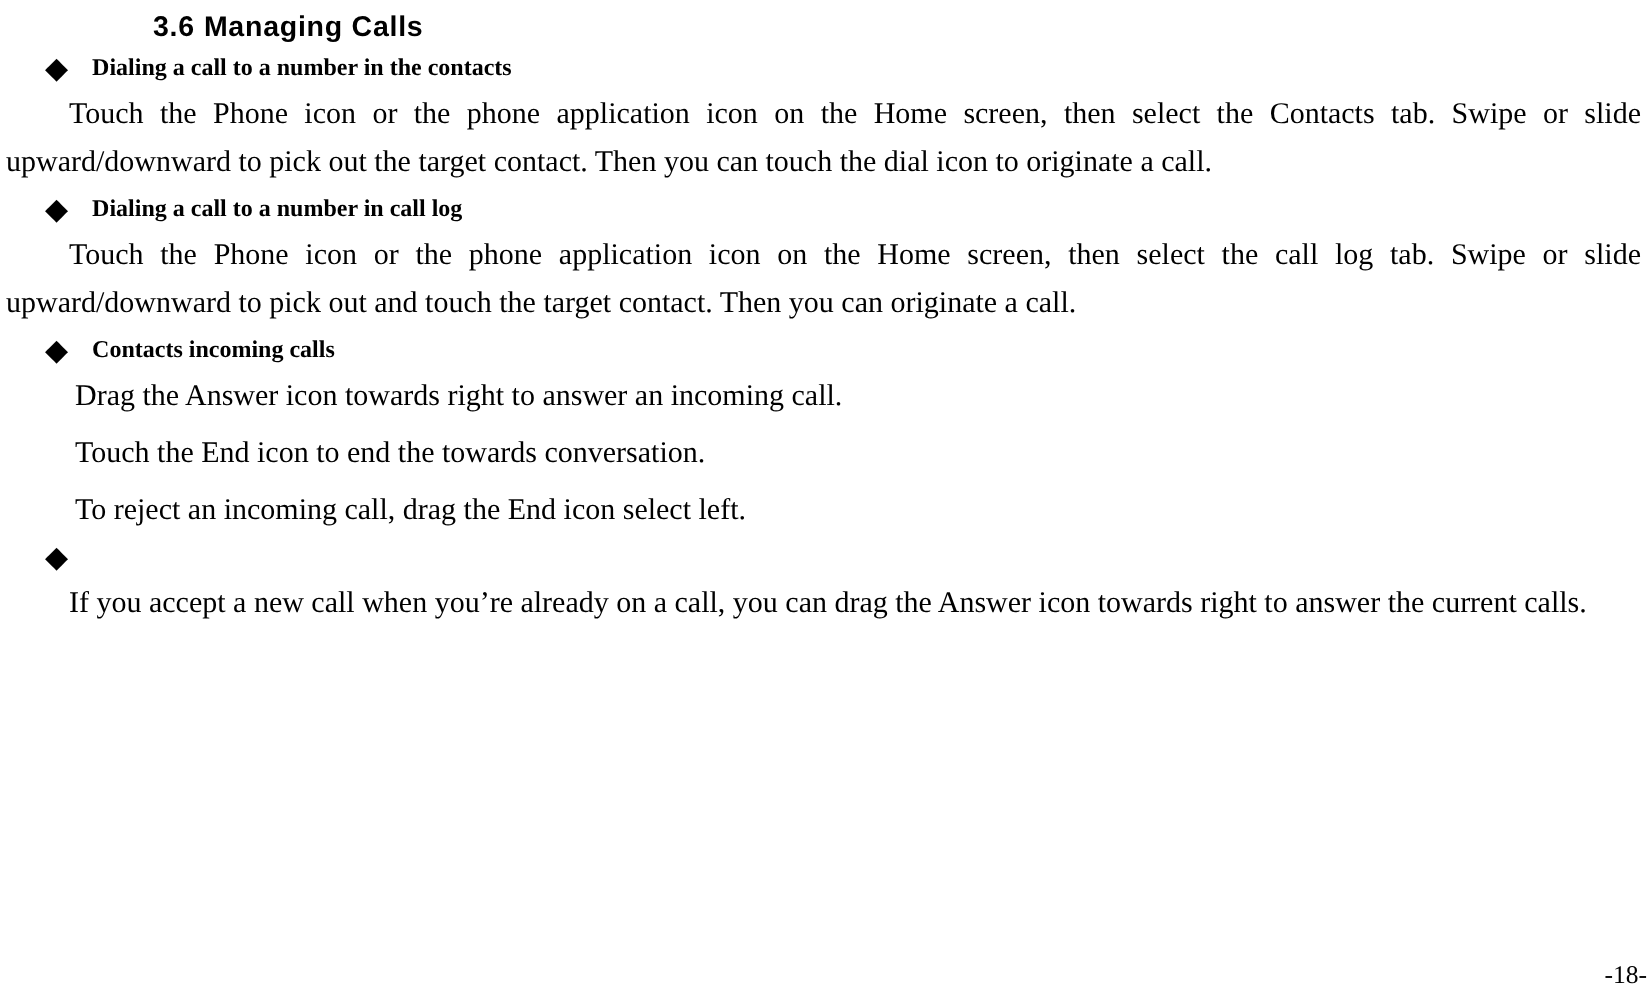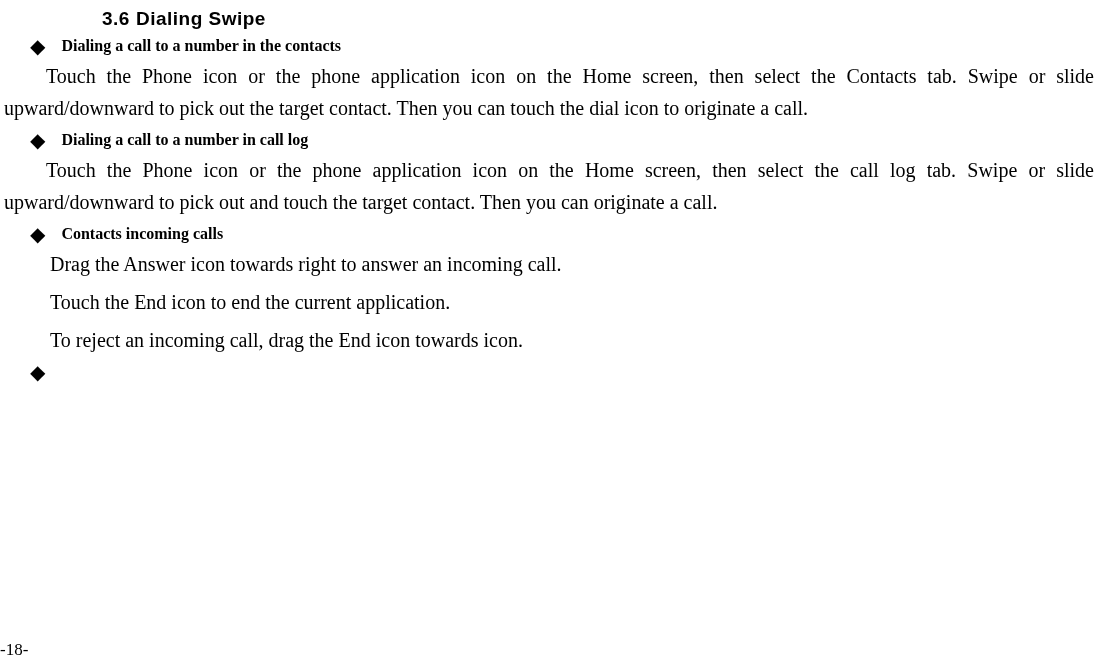--- a/index.html
+++ b/index.html
@@ -47,51 +47,52 @@
       line-height: 1.6;
     }
     .para-noindent {
       margin: 0 4px 6px 50px;
       line-height: 1.6;
     }
     .footer {
       position: absolute;
       bottom: 8px;
       width: 100%;
-      text-align: left;
+      text-align: right;
       font-size: 17px;
     }
   </style>
 </head>
 <body>
 
 <div class="page">
 
   <div class="section-heading">
-    <span class="num">3.6</span><span>Dialing Swipe</span>
+    <span class="num">3.6</span><span>Managing Calls</span>
   </div>
 
   <div class="bullet-line">
     <span class="diamond">◆</span>
     <span class="bullet-title">Dialing a call to a number in the contacts</span>
   </div>
   <p class="para">Touch the Phone icon or the phone application icon on the Home screen, then select the Contacts tab. Swipe or slide upward/downward to pick out the target contact. Then you can touch the dial icon to originate a call.</p>
 
   <div class="bullet-line">
     <span class="diamond">◆</span>
     <span class="bullet-title">Dialing a call to a number in call log</span>
   </div>
   <p class="para">Touch the Phone icon or the phone application icon on the Home screen, then select the call log tab. Swipe or slide upward/downward to pick out and touch the target contact. Then you can originate a call.</p>
 
   <div class="bullet-line">
     <span class="diamond">◆</span>
     <span class="bullet-title">Contacts incoming calls</span>
   </div>
   <p class="para-noindent">Drag the Answer icon towards right to answer an incoming call.</p>
-  <p class="para-noindent">Touch the End icon to end the current application.</p>
-  <p class="para-noindent">To reject an incoming call, drag the End icon towards icon.</p>
+  <p class="para-noindent">Touch the End icon to end the towards conversation.</p>
+  <p class="para-noindent">To reject an incoming call, drag the End icon select left.</p>
 
   <div class="bullet-line">
     <span class="diamond">◆</span>
   </div>
+  <p class="para">If you accept a new call when you’re already on a call, you can drag the Answer icon towards right to answer the current calls.</p>
 
   <div class="footer">-18-</div>
 </div>
 
 </body></html>

